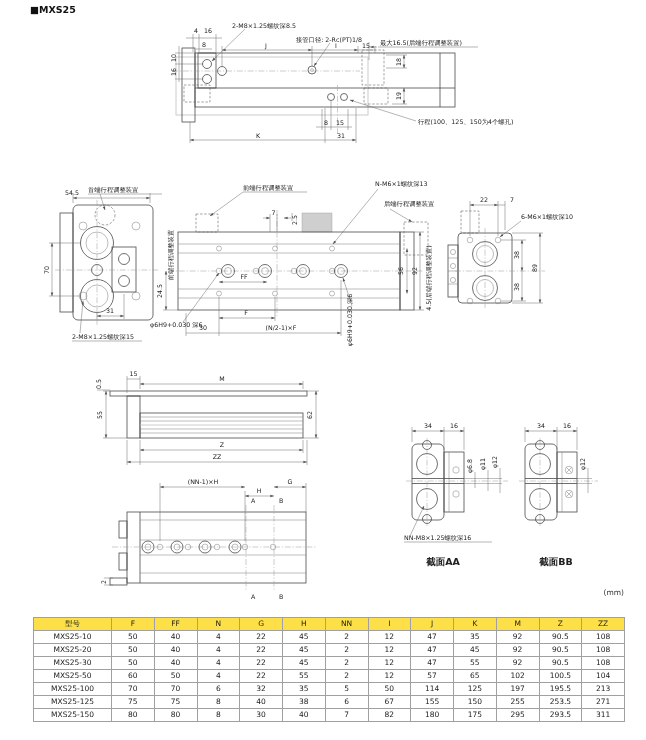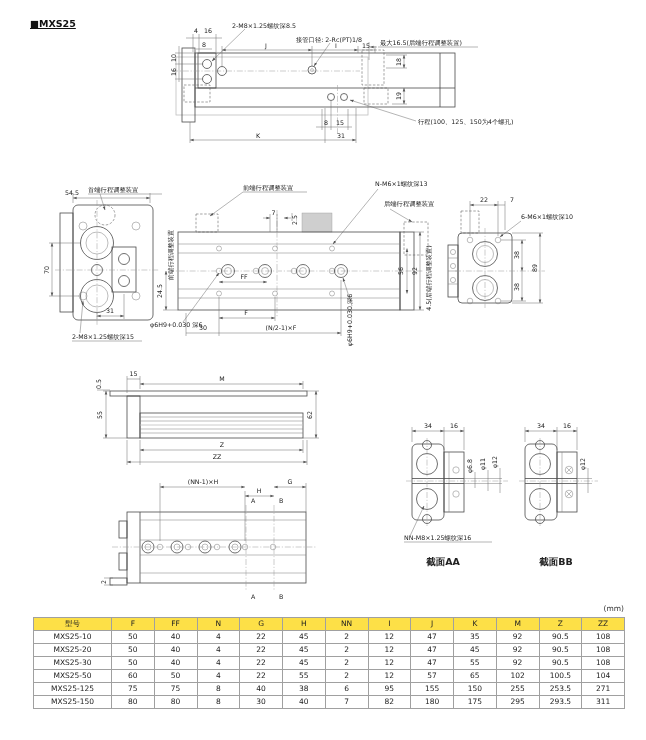--- a/index.html
+++ b/index.html
@@ -1,19 +1,19 @@
 <!DOCTYPE html>
 <html><head>
 <meta charset="utf-8">
 <style>
   html,body{margin:0;padding:0;background:#fff;}
   .page{position:relative;width:646px;height:740px;background:#ffffff;overflow:hidden;
         font-family:"DejaVu Sans","Liberation Sans",sans-serif;color:#222;}
-  .title{position:absolute;left:30px;top:18px;font-size:9.5px;font-weight:bold;color:#111;text-decoration:underline;}
-  .unit{position:absolute;right:22px;top:604px;font-size:7.5px;color:#333;}
+  .title{position:absolute;left:30px;top:4px;font-size:9.5px;font-weight:bold;color:#111;}
+  .unit{position:absolute;right:22px;top:588px;font-size:7.5px;color:#333;}
   svg{position:absolute;left:0;top:0;}
   svg text{font-family:"DejaVu Sans","Liberation Sans",sans-serif;font-size:6.3px;fill:#222;}
   svg text.big{font-size:9.5px;font-weight:bold;}
   .ln{fill:none;stroke:#4a4a4a;stroke-width:0.8;}
   .lt{fill:none;stroke:#7a7a7a;stroke-width:0.5;}
   .gl{fill:none;stroke:#bfbfbf;stroke-width:0.8;}
   .dsh{fill:none;stroke:#666;stroke-width:0.6;stroke-dasharray:2.5 1.6;}
   .ctr{fill:none;stroke:#9a9a9a;stroke-width:0.5;stroke-dasharray:6 1.8 1.2 1.8;}
   .dim{fill:none;stroke:#6b6b6b;stroke-width:0.5;}
   .fg{fill:#cfcfcf;stroke:#9a9a9a;stroke-width:0.4;}
@@ -526,28 +526,43 @@
             <td>55</td>
             <td>2</td>
             <td>12</td>
             <td>57</td>
             <td>65</td>
             <td>102</td>
             <td>100.5</td>
             <td>104</td>
           </tr>
           <tr>
+            <td>MXS25-100</td>
+            <td>70</td>
+            <td>70</td>
+            <td>6</td>
+            <td>32</td>
+            <td>35</td>
+            <td>5</td>
+            <td>50</td>
+            <td>114</td>
+            <td>125</td>
+            <td>197</td>
+            <td>195.5</td>
+            <td>213</td>
+          </tr>
+          <tr>
             <td>MXS25-125</td>
             <td>75</td>
             <td>75</td>
             <td>8</td>
             <td>40</td>
             <td>38</td>
             <td>6</td>
-            <td>95</td>
+            <td>67</td>
             <td>155</td>
             <td>150</td>
             <td>255</td>
             <td>253.5</td>
             <td>271</td>
           </tr>
           <tr>
             <td>MXS25-150</td>
             <td>80</td>
             <td>80</td>

